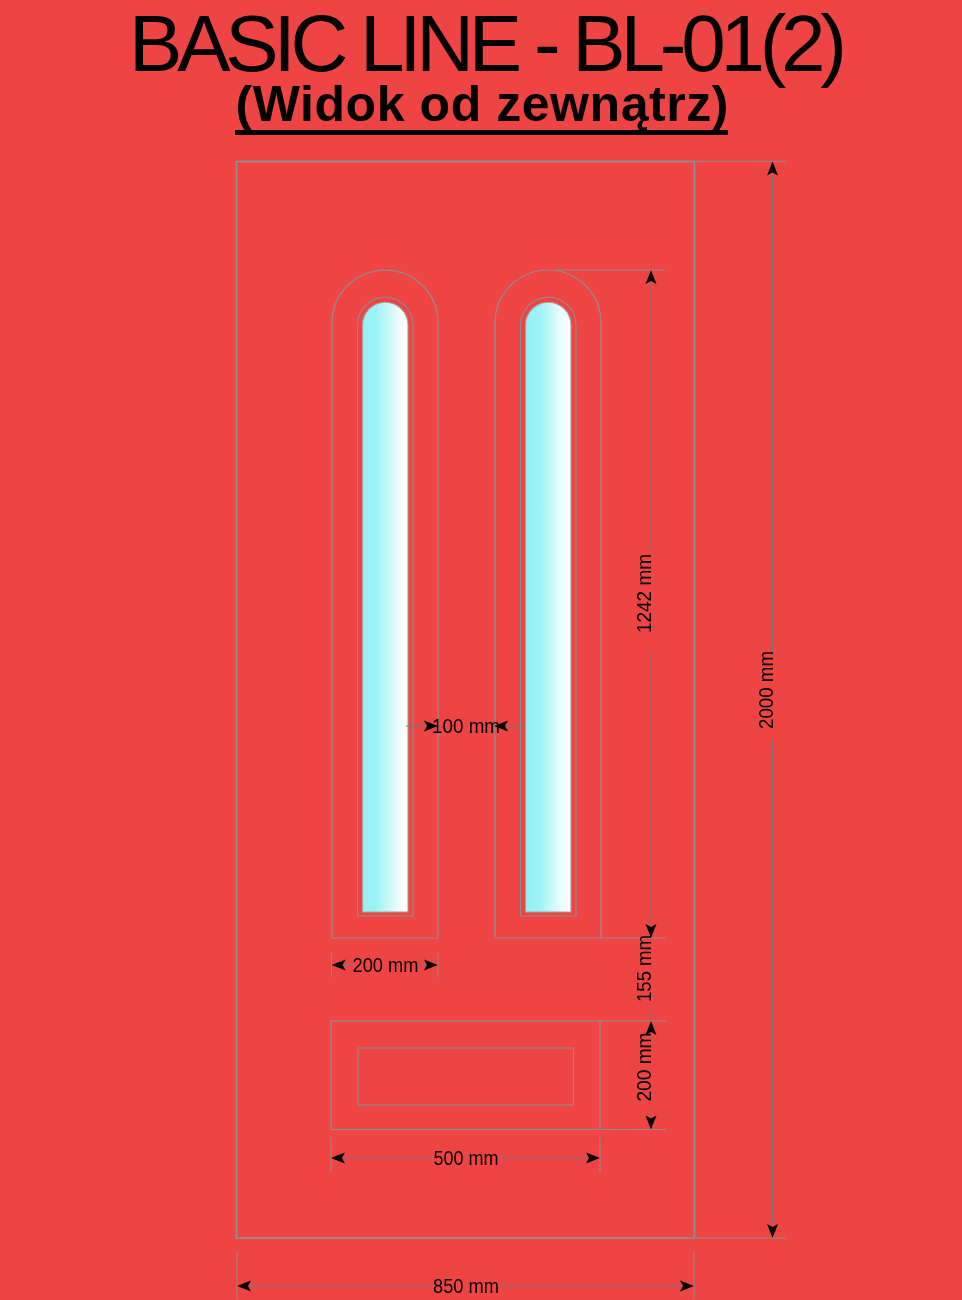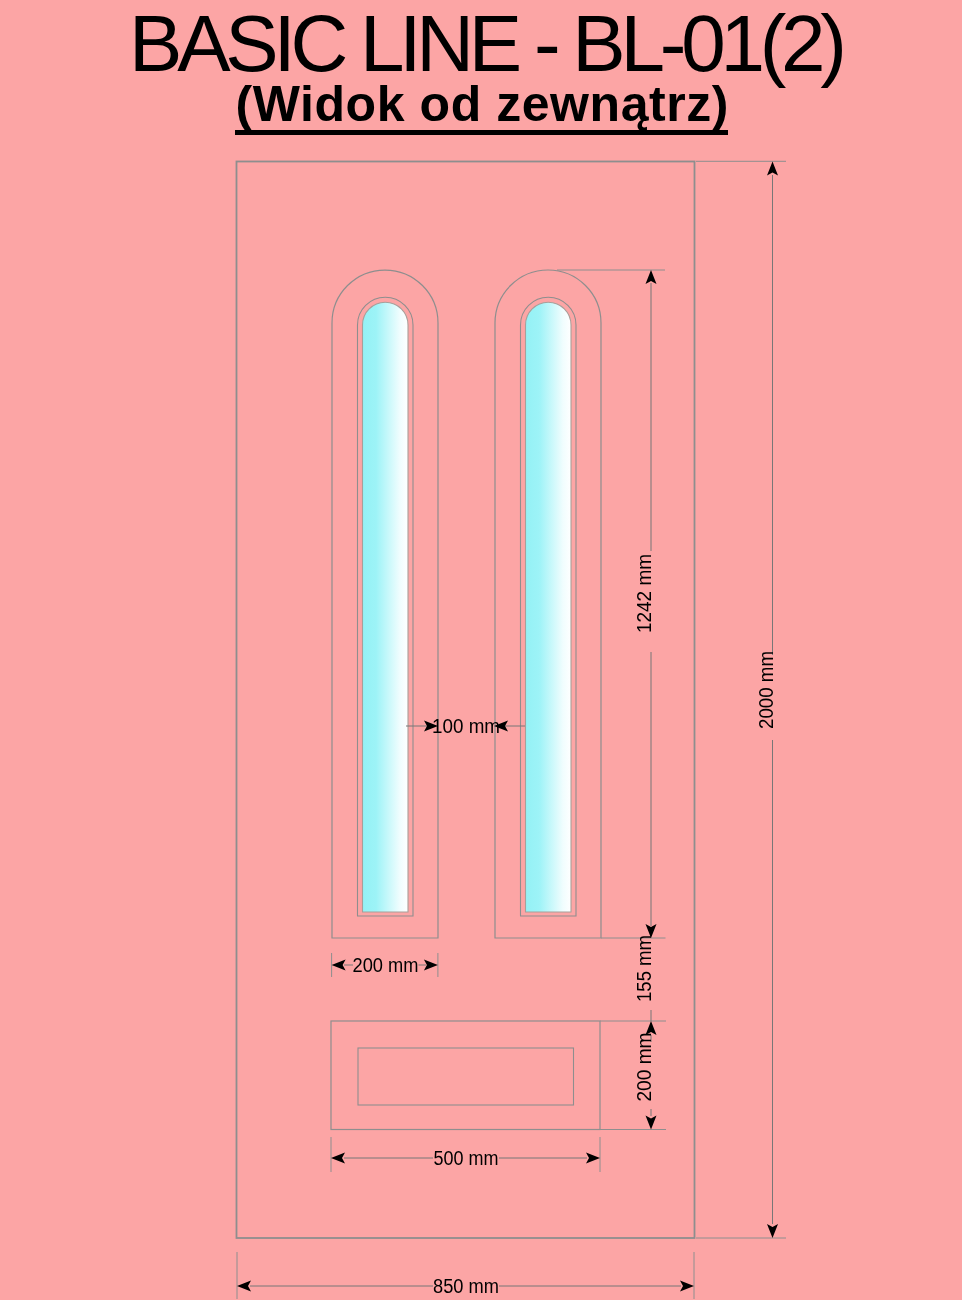--- a/index.html
+++ b/index.html
@@ -1,16 +1,16 @@
 <!DOCTYPE html>
 <html><head>
 <meta charset="utf-8">
 <style>
   html,body{margin:0;padding:0;background:#ffffff;}
-  .page{width:962px;height:1300px;position:relative;overflow:hidden;background:#fca5a5;}
+  .page{width:962px;height:1300px;position:relative;overflow:hidden;background:#ef4444;}
   svg{display:block;}
   text{font-family:"Liberation Sans", sans-serif;fill:#000;}
 </style>
 </head>
 <body>
 <div class="page">
 <svg width="962" height="1300" viewBox="0 0 962 1300" xmlns="http://www.w3.org/2000/svg">
 <defs>
   <linearGradient id="glass" x1="0" y1="0" x2="1" y2="0">
     <stop offset="0" stop-color="#94f1f5"></stop>

